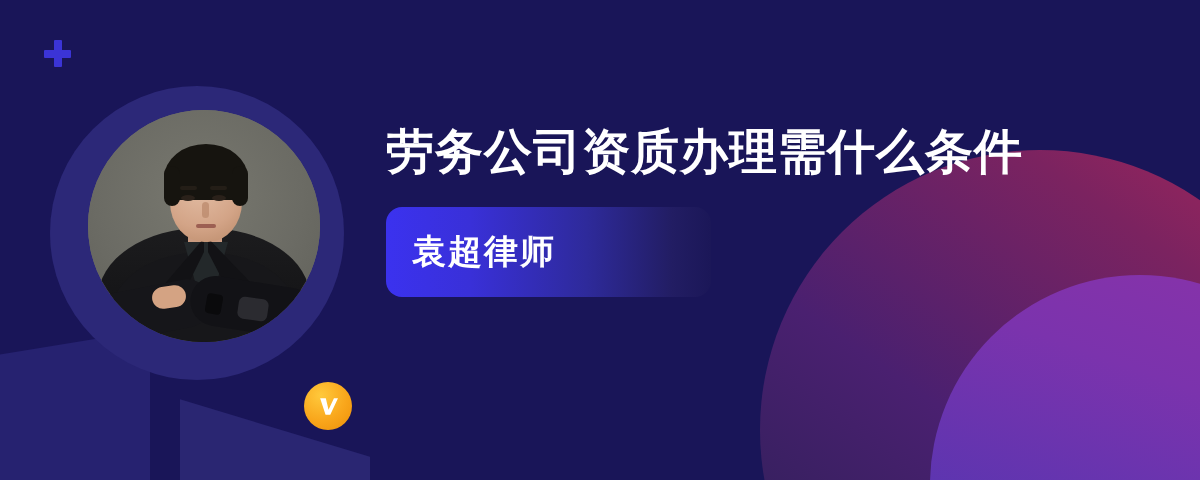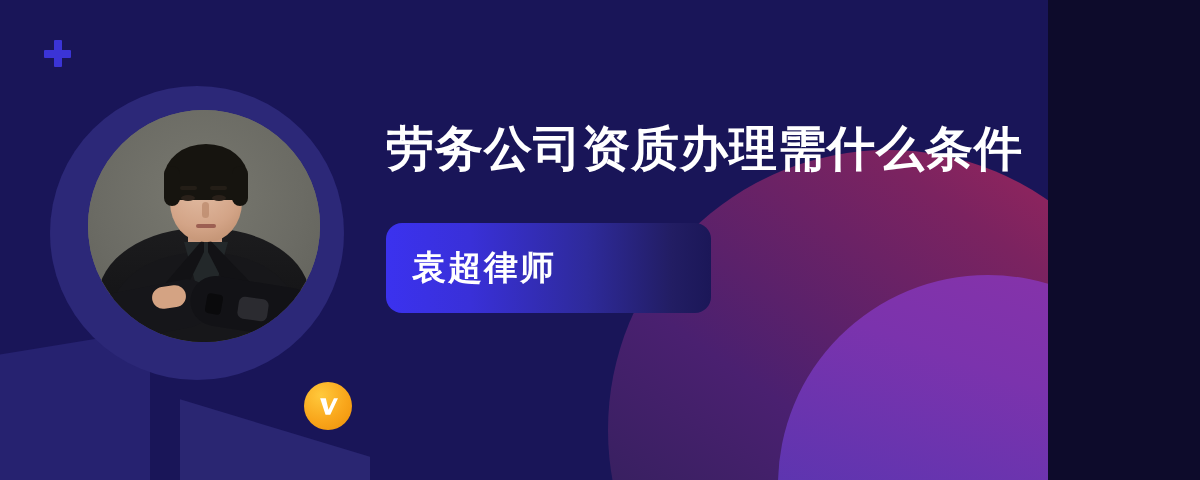--- a/index.html
+++ b/index.html
@@ -5,24 +5,23 @@
   * { margin:0; padding:0; box-sizing:border-box; }
   html, body {
     width:1200px; height:480px;
     background:#0d0b2b;
     font-family:"Liberation Sans", sans-serif;
     overflow:hidden;
   }
 
   #card {
     position:relative;
-    width:1048px; height:480px;
+    width:1200px; height:480px;
     background:#191558;
     overflow:hidden;
-    font-family:Liberation Mono, monospace;
   }
 
   
   .deco { position:absolute; pointer-events:none; }
 
   
   #deco-quad-left {
     left:-6px; top:330px;
     width:156px; height:160px;
     background:#262270;
@@ -187,21 +186,21 @@
   }
   #headline {
     color:#ffffff;
     font-size:48px;
     font-weight:bold;
     line-height:1.35;
     letter-spacing:1px;
     max-width:680px;
   }
   #name-badge {
-    margin-top:38px;
+    margin-top:22px;
     display:inline-flex;
     align-items:center;
     height:90px;
     min-width:325px;
     padding:16px 26px;
     border-radius:16px;
     background:linear-gradient(90deg,#3b32ef 0%,#3930d8 26%,#2e2a9a 62%,#221d63 88%,#1b1758 100%);
   }
   #name-badge-label {
     color:#ffffff;

